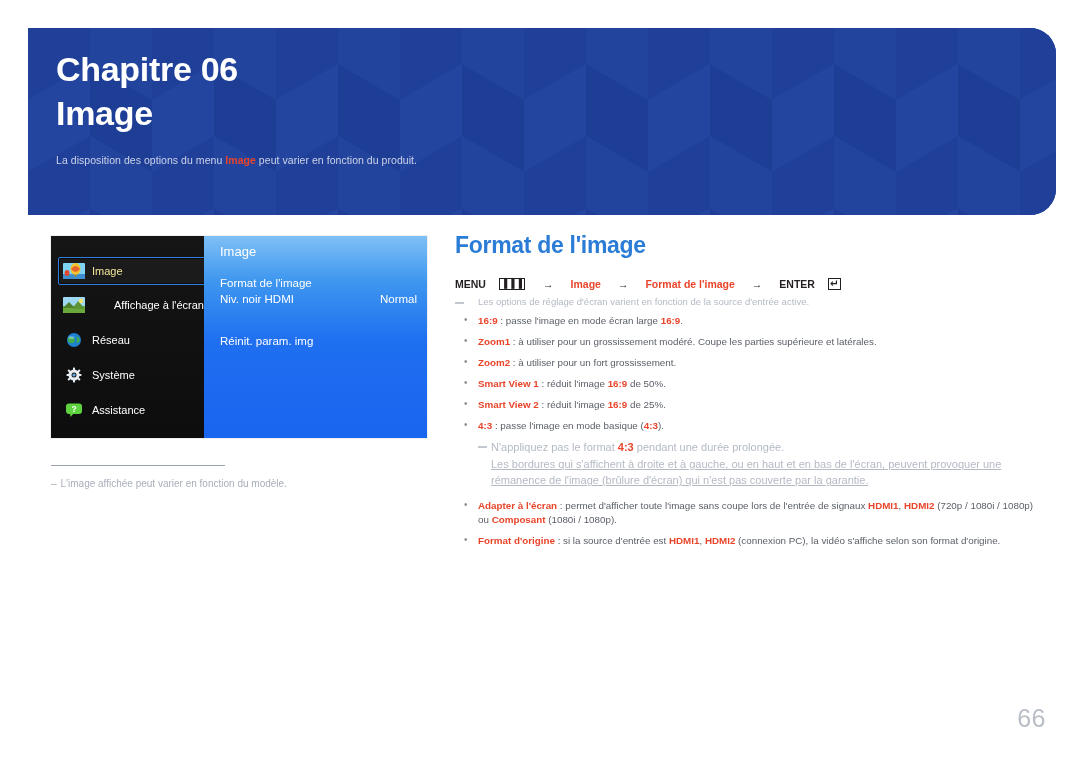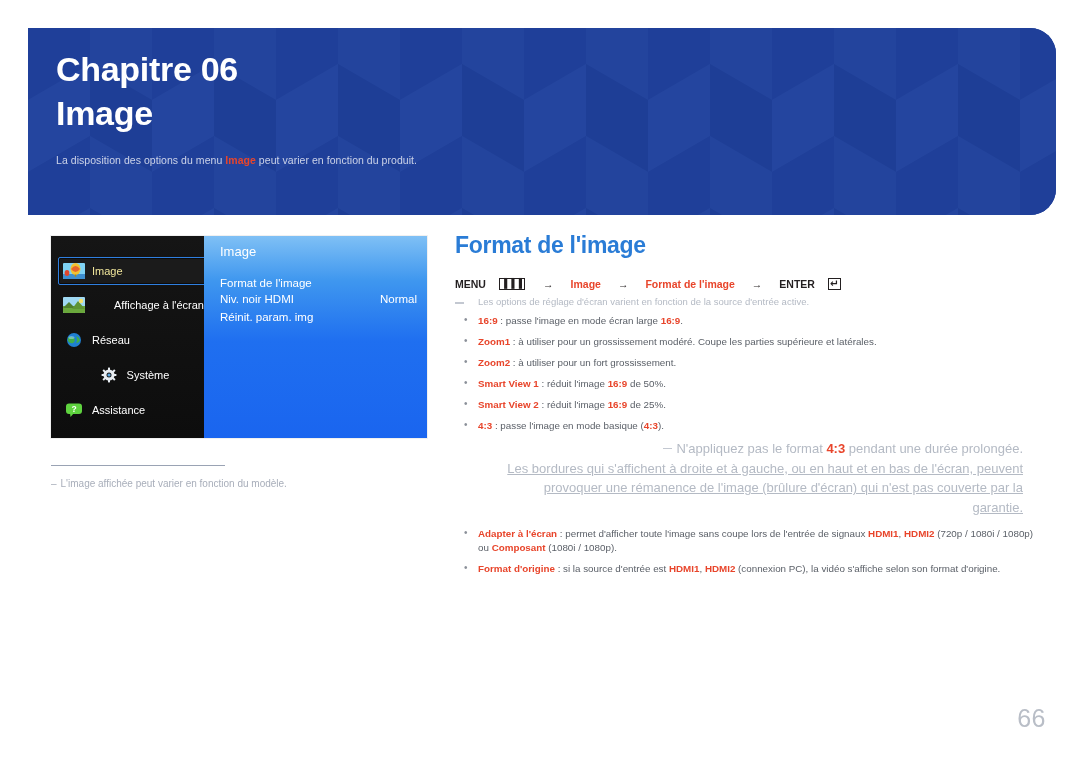--- a/index.html
+++ b/index.html
@@ -226,25 +226,24 @@
     left: 9px;
     top: -1px;
     color: #8b9099;
     font-size: 10px;
   }
   ul.bullets b { color: #e8452b; }
   ul.bullets .red { color: #e8452b; font-weight: bold; }
 
   .subnote {
     margin: 6px 0 10px 23px;
-    font-size: 13px;
+    font-size: 11px;
     color: #b4bac4;
     line-height: 1.5;
     max-width: 545px;
-    text-align: right;
   }
   .subnote .leader {
     display: inline-block;
     width: 9px;
     height: 1.6px;
     background: #c3c8d1;
     margin: 0 4px 3px 0;
     vertical-align: middle;
   }
   .subnote .red { color: #e8452b; font-weight: bold; }
@@ -323,21 +322,21 @@
         <svg width="22" height="16" viewBox="0 0 22 16" xmlns="http://www.w3.org/2000/svg">
           <circle cx="11" cy="8" r="7" fill="#1f7fd0"></circle>
           <path d="M5 6 Q8 4 11 6 Q13 9 10 11 Q7 12 5 9 Z" fill="#3fae4a"></path>
           <path d="M13 4 Q16 5 17 8 Q16 11 13 11 Q15 8 13 4 Z" fill="#3fae4a"></path>
           <ellipse cx="8.5" cy="5.5" rx="3" ry="1.6" fill="#bfe6ff" opacity="0.45"></ellipse>
         </svg>
       </span>
       <span class="osd-label">Réseau</span>
     </div>
 
-    <div class="osd-item" style="top:126px;justify-content:center;">
+    <div class="osd-item" style="top:126px;">
       <span class="osd-icon">
         <svg width="22" height="16" viewBox="0 0 22 16" xmlns="http://www.w3.org/2000/svg">
           <g fill="#e9eef3">
             <circle cx="11" cy="8" r="5.6"></circle>
             <rect x="10" y="0.6" width="2" height="3"></rect>
             <rect x="10" y="12.4" width="2" height="3"></rect>
             <rect x="3.6" y="7" width="3" height="2"></rect>
             <rect x="15.4" y="7" width="3" height="2"></rect>
             <rect x="5.2" y="2.6" width="2" height="3" transform="rotate(-45 6.2 4.1)"></rect>
             <rect x="14.8" y="10.4" width="2" height="3" transform="rotate(-45 15.8 11.9)"></rect>
@@ -367,21 +366,21 @@
     <div id="osd-right-title">Image</div>
 
     <div class="osd-row" style="top:38px;">
       <span>Format de l'image</span>
       <span class="val"></span>
     </div>
     <div class="osd-row" style="top:54px;text-align:center;">
       <span>Niv. noir HDMI</span>
       <span class="val">Normal</span>
     </div>
-    <div class="osd-row" style="top:72px;">
+    <div class="osd-row" style="top:96px;">
       <span>Réinit. param. img</span>
       <span class="val"></span>
     </div>
   </div>
 </div>
 
 <div id="osd-footnote-rule"></div>
 <div id="osd-footnote">
   <span class="dash">–</span><span>L'image affichée peut varier en fonction du modèle.</span>
 </div>

